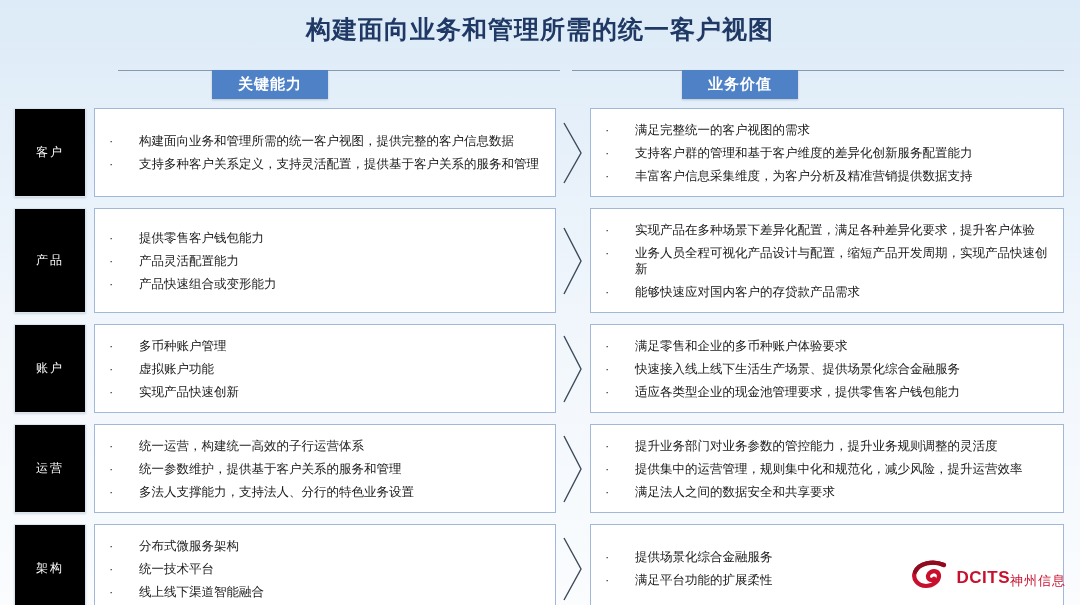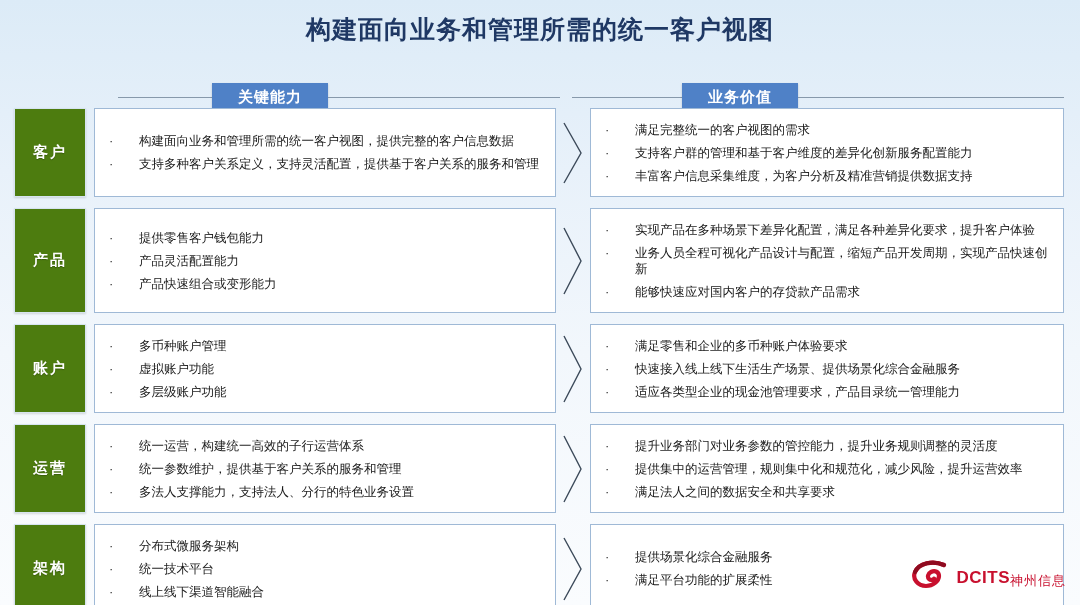--- a/index.html
+++ b/index.html
@@ -36,22 +36,21 @@
   .headers {
     position: relative;
     height: 38px;
     margin-top: 14px;
   }
   .hdr-group {
     position: absolute;
     top: 0;
     height: 30px;
     display: flex;
-    align-items: center;
-    margin-top: 12px;
+    align-items: flex-start;
   }
   .hdr-group.left  { left: 118px;  width: 442px; }
   .hdr-group.right { left: 572px;  width: 492px; }
 
   .hdr-line {
     flex: 1 1 auto;
     height: 1px;
     background: #8799ab;
   }
   .hdr-badge {
@@ -76,24 +75,24 @@
   }
   .row {
     display: flex;
     align-items: stretch;
     margin-bottom: 11px;
     position: relative;
   }
 
   .row-label {
     flex: 0 0 72px;
-    background: #4d7c0f;
+    background: #000000;
     color: #ffffff;
-    font-size: 15px;
-    font-weight: bold;
+    font-size: 12px;
+    font-weight: normal;
     letter-spacing: 2px;
     display: flex;
     align-items: center;
     justify-content: center;
     border: 1px solid #d6e4f0;
     box-shadow: 0 1px 2px rgba(0,0,0,.14);
     text-shadow: 0 1px 1px rgba(0,0,0,.25);
   }
 
   .panel {
@@ -272,42 +271,42 @@
         <li class="bullet-item">
           <span class="bullet-dot">·</span>
           <span class="bullet-text">多币种账户管理</span>
         </li>
         <li class="bullet-item">
           <span class="bullet-dot">·</span>
           <span class="bullet-text">虚拟账户功能</span>
         </li>
         <li class="bullet-item">
           <span class="bullet-dot">·</span>
-          <span class="bullet-text">多层级账户功能</span>
+          <span class="bullet-text">实现产品快速创新</span>
         </li>
       </ul>
     </div>
     <div class="chev">
       <svg width="22" height="72" viewBox="0 0 22 72">
           <polyline points="2,3 19,36 2,69" fill="none" stroke="#3c4a5a" stroke-width="1.4"></polyline>
         </svg>
     </div>
     <div class="panel right-panel">
       <ul class="bullet-list">
         <li class="bullet-item">
           <span class="bullet-dot">·</span>
           <span class="bullet-text">满足零售和企业的多币种账户体验要求</span>
         </li>
         <li class="bullet-item">
           <span class="bullet-dot">·</span>
           <span class="bullet-text">快速接入线上线下生活生产场景、提供场景化综合金融服务</span>
         </li>
         <li class="bullet-item">
           <span class="bullet-dot">·</span>
-          <span class="bullet-text">适应各类型企业的现金池管理要求，产品目录统一管理能力</span>
+          <span class="bullet-text">适应各类型企业的现金池管理要求，提供零售客户钱包能力</span>
         </li>
       </ul>
     </div>
   </div>
 
   <div class="row row-4">
     <div class="row-label">运营</div>
     <div class="panel left-panel">
       <ul class="bullet-list">
         <li class="bullet-item">

